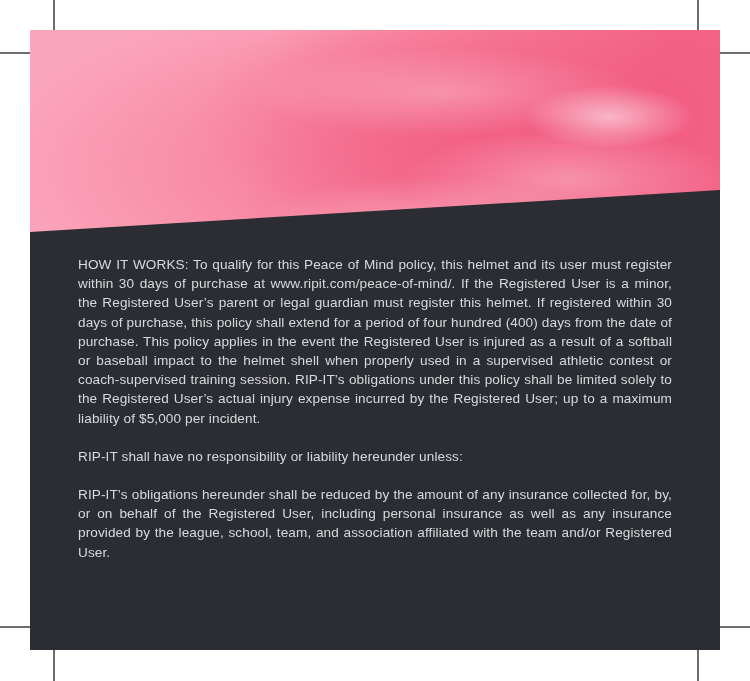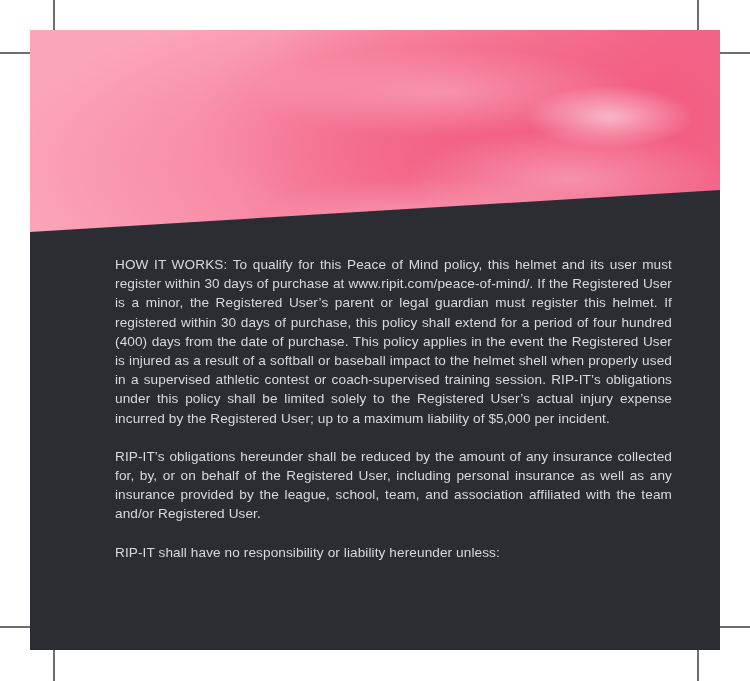--- a/index.html
+++ b/index.html
@@ -71,21 +71,20 @@
   .terms-body {
     position: absolute;
     left: 48px;
     right: 48px;
     top: 225px;
     color: var(--body-text, #d8d9dc);
     font-size: 13.6px;
     line-height: 19.2px;
     letter-spacing: 0.1px;
     text-align: justify;
-    margin-left: 37px;
   }
   .terms-body p { margin-bottom: 19px; }
   .terms-body p:last-child { margin-bottom: 0; }
 </style>
 </head>
 <body>
 
 <div class="page">
 
   <div class="mark m-tl-v"></div>
@@ -96,19 +95,19 @@
   <div class="mark m-bl-h"></div>
   <div class="mark m-br-v"></div>
   <div class="mark m-br-h"></div>
 
   <div class="card">
 
 
     <div class="dark-panel">
       <div class="terms-body">
         <p>HOW IT WORKS: To qualify for this Peace of Mind policy, this helmet and its user must register within 30 days of purchase at www.ripit.com/peace-of-mind/. If the Registered User is a minor, the Registered User’s parent or legal guardian must register this helmet. If registered within 30 days of purchase, this policy shall extend for a period of four hundred (400) days from the date of purchase. This policy applies in the event the Registered User is injured as a result of a softball or baseball impact to the helmet shell when properly used in a supervised athletic contest or coach-supervised training session. RIP-IT’s obligations under this policy shall be limited solely to the Registered User’s actual injury expense incurred by the Registered User; up to a maximum liability of $5,000 per incident.</p>
+        <p>RIP-IT shall have no responsibility or liability hereunder unless:</p>
         <p>RIP-IT’s obligations hereunder shall be reduced by the amount of any insurance collected for, by, or on behalf of the Registered User, including personal insurance as well as any insurance provided by the league, school, team, and association affiliated with the team and/or Registered User.</p>
-        <p>RIP-IT shall have no responsibility or liability hereunder unless:</p>
       </div>
     </div>
 
   </div>
 </div>
 
 </body></html>

